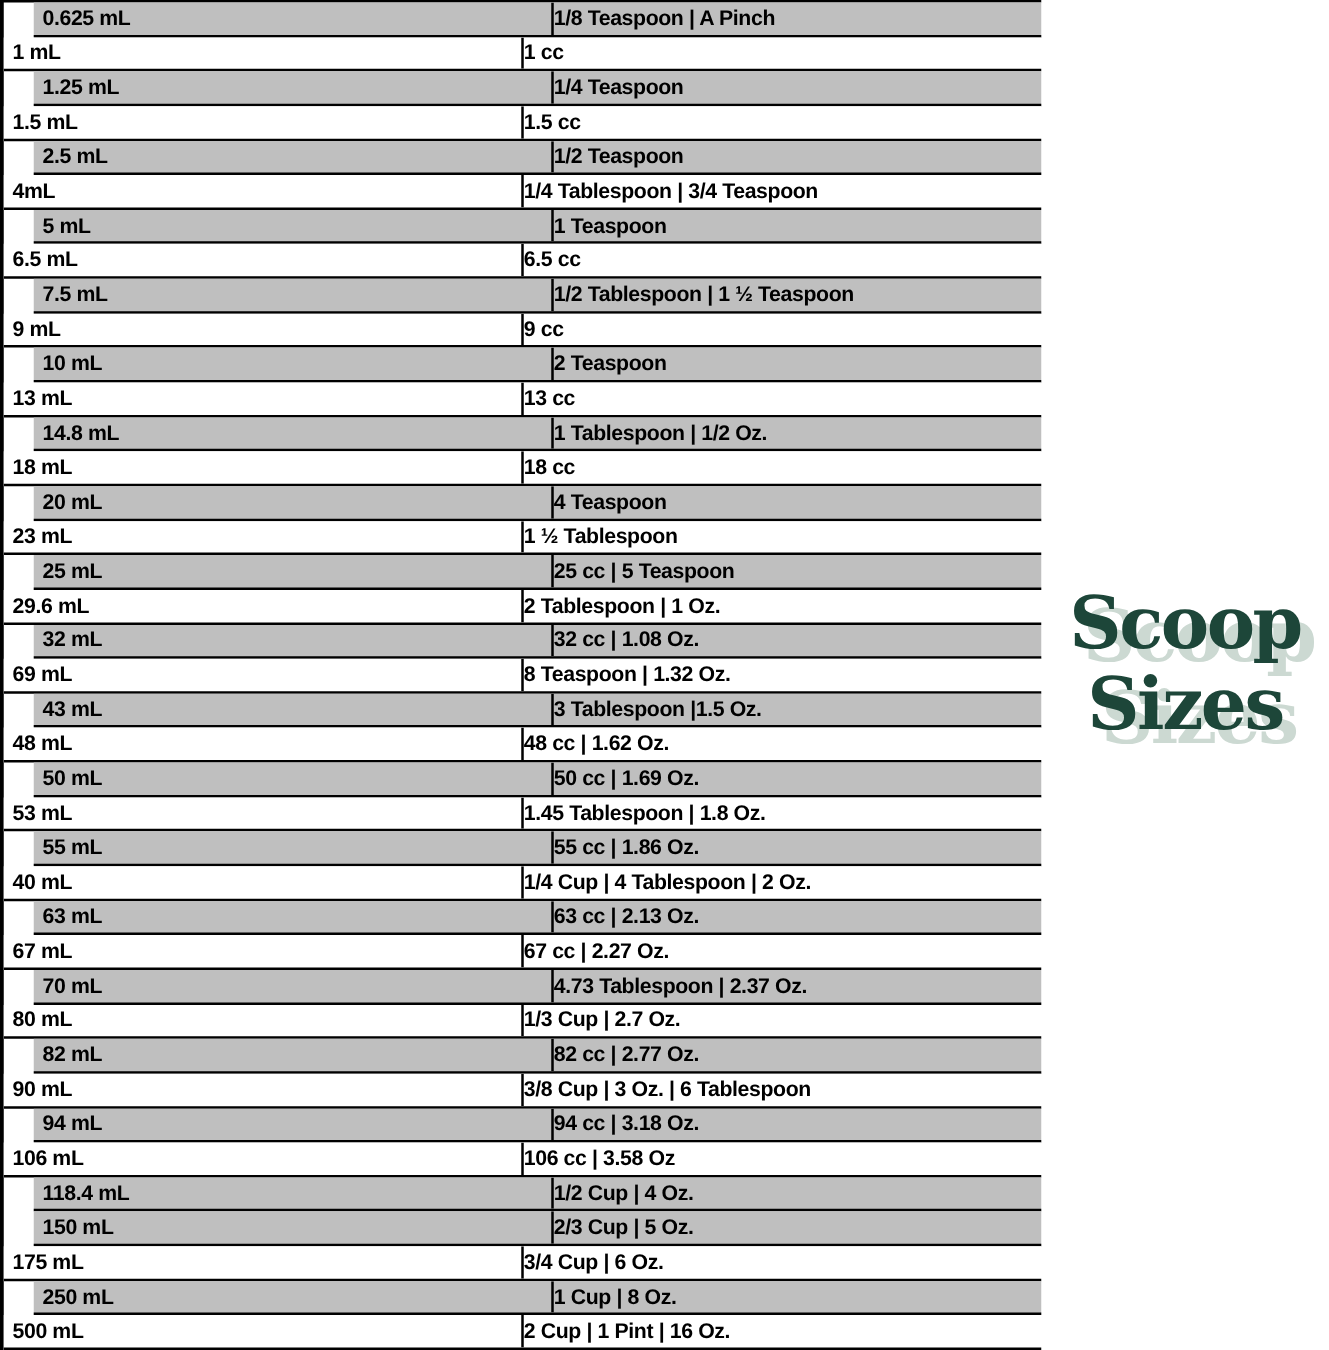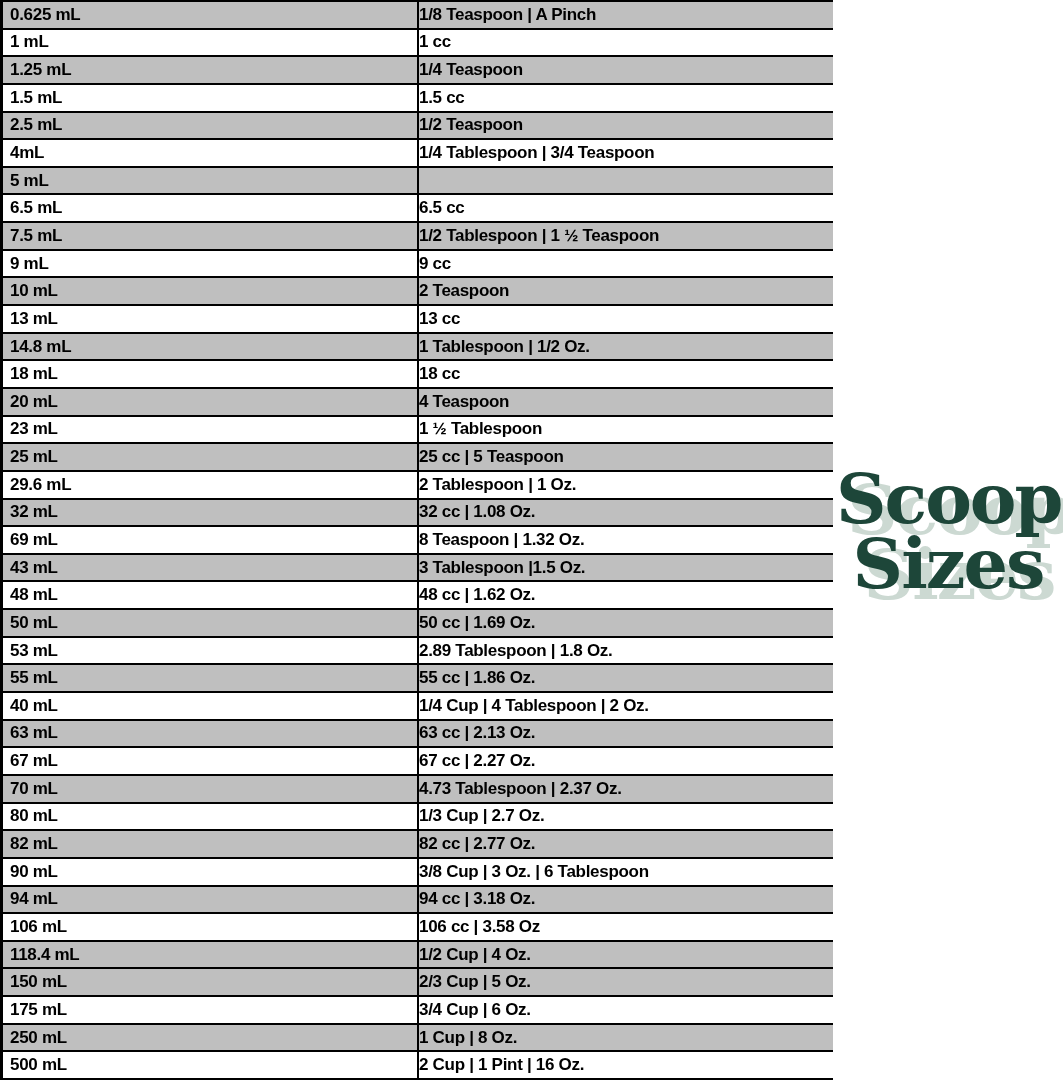--- a/index.html
+++ b/index.html
@@ -37,20 +37,21 @@
     flex: 1 1 0;
     display: flex;
     box-sizing: border-box;
     border-bottom: 2.5px solid #000;
     background: #ffffff;
     overflow: hidden;
   }
 
   .conv-row.gray {
     background: var(--row-gray, #bfbfbf);
+    margin-left: 24px;
   }
 
   .conv-cell {
     display: flex;
     align-items: center;
     box-sizing: border-box;
     font-size: 17px;
     font-weight: bold;
     letter-spacing: -0.3px;
     color: #000;
@@ -71,21 +72,21 @@
 
   
   .logo {
     position: absolute;
     left: 836px;
     top: 466px;
     width: 224px;
     text-align: center;
     font-family: "DejaVu Serif", serif;
     font-weight: bold;
-    font-size: 70px;
+    font-size: 58px;
     line-height: 65px;
     letter-spacing: -2px;
     color: var(--accent, #1d4639);
     text-shadow: 11px 11px 0 var(--accent-shadow, #ccd9d2);
     user-select: none;
   }
 </style>
 </head>
 <body>
 
@@ -111,20 +112,21 @@
       <div class="conv-row gray">
       <div class="conv-cell cell-ml">2.5 mL</div>
       <div class="conv-cell cell-conv">1/2 Teaspoon</div>
     </div>
       <div class="conv-row">
       <div class="conv-cell cell-ml">4mL</div>
       <div class="conv-cell cell-conv">1/4 Tablespoon | 3/4 Teaspoon</div>
     </div>
       <div class="conv-row gray">
       <div class="conv-cell cell-ml">5 mL</div>
+      <div class="conv-cell cell-conv">1 Teaspoon</div>
     </div>
       <div class="conv-row">
       <div class="conv-cell cell-ml">6.5 mL</div>
       <div class="conv-cell cell-conv">6.5 cc</div>
     </div>
       <div class="conv-row gray">
       <div class="conv-cell cell-ml">7.5 mL</div>
       <div class="conv-cell cell-conv">1/2 Tablespoon | 1 ½ Teaspoon</div>
     </div>
       <div class="conv-row">
@@ -178,21 +180,21 @@
       <div class="conv-row">
       <div class="conv-cell cell-ml">48 mL</div>
       <div class="conv-cell cell-conv">48 cc | 1.62 Oz.</div>
     </div>
       <div class="conv-row gray">
       <div class="conv-cell cell-ml">50 mL</div>
       <div class="conv-cell cell-conv">50 cc | 1.69 Oz.</div>
     </div>
       <div class="conv-row">
       <div class="conv-cell cell-ml">53 mL</div>
-      <div class="conv-cell cell-conv">2.89 Tablespoon | 1.8 Oz.</div>
+      <div class="conv-cell cell-conv">1.45 Tablespoon | 1.8 Oz.</div>
     </div>
       <div class="conv-row gray">
       <div class="conv-cell cell-ml">55 mL</div>
       <div class="conv-cell cell-conv">55 cc | 1.86 Oz.</div>
     </div>
       <div class="conv-row">
       <div class="conv-cell cell-ml">40 mL</div>
       <div class="conv-cell cell-conv">1/4 Cup | 4 Tablespoon | 2 Oz.</div>
     </div>
       <div class="conv-row gray">

